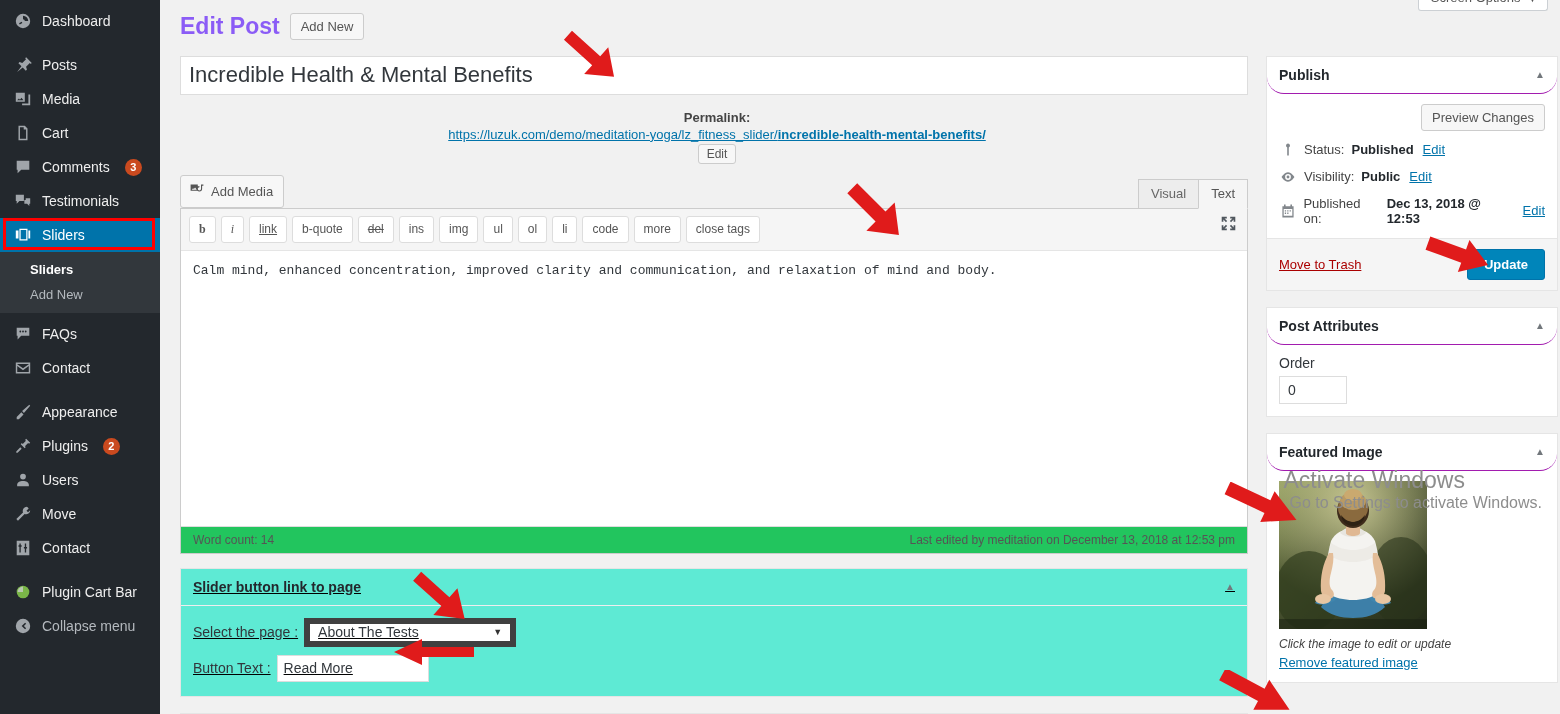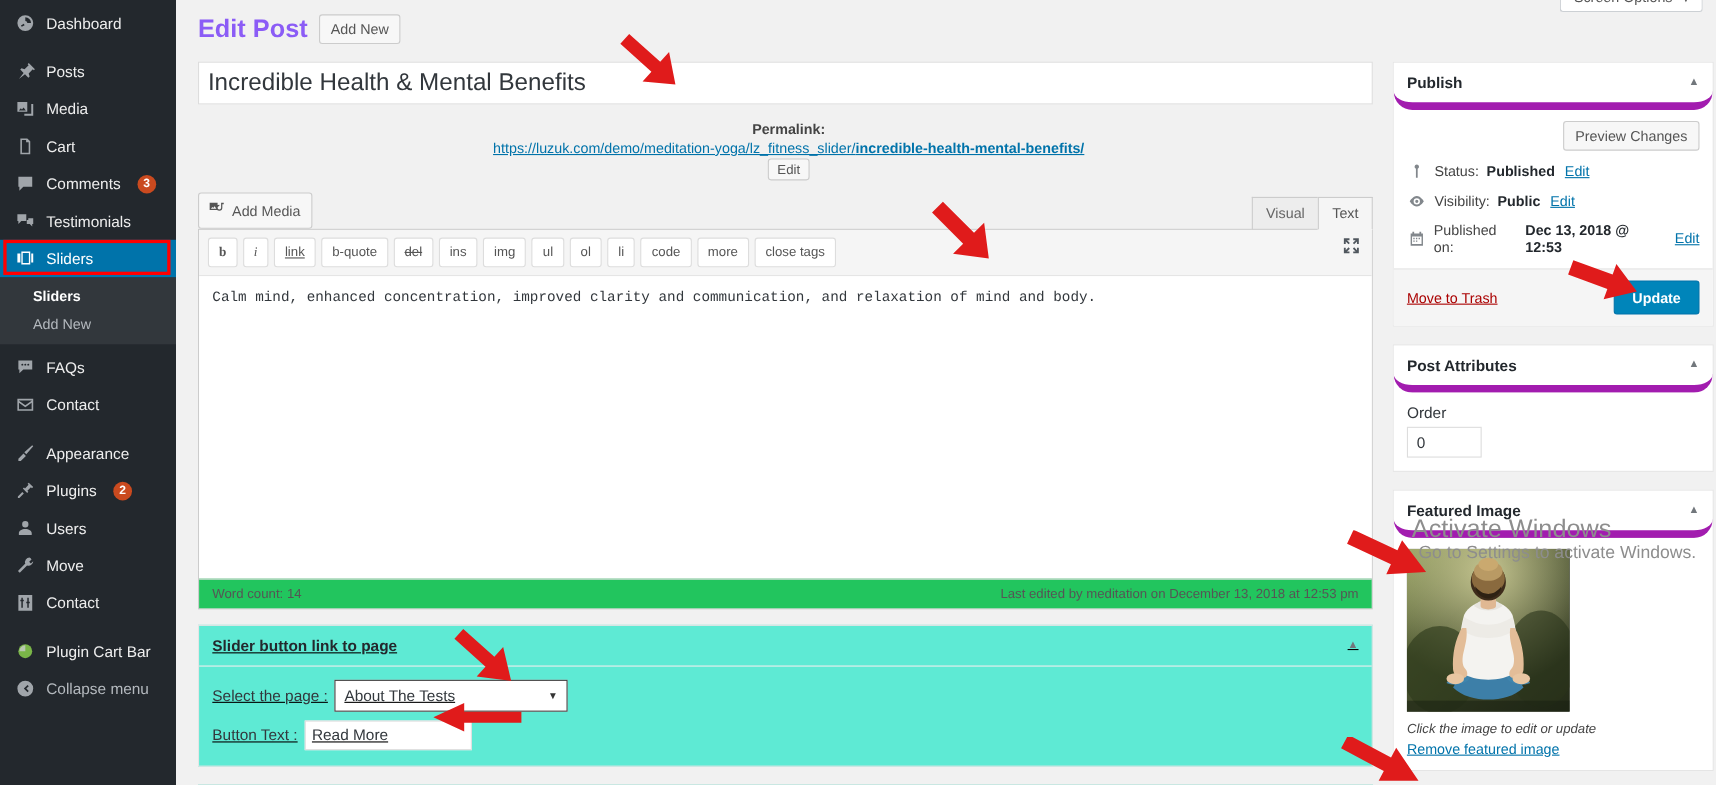--- a/index.html
+++ b/index.html
@@ -134,39 +134,39 @@
     display: flex; align-items: center; justify-content: space-between;
     padding: 10px 12px 10px 12px; border-bottom: 1px solid #eee;
   }
   .postbox-title { font-size: 14px; font-weight: 700; color: #23282d; }
   .toggle-ind { color: #72777c; font-size: 10px; cursor: pointer; }
   .postbox-body { padding: 12px 12px 14px 12px; }
   .field-row { display: flex; align-items: center; margin-bottom: 8px; font-size: 14px; color: #32373c; }
   .field-row .flbl { white-space: nowrap; padding-right: 6px; }
   .select-box {
     position: relative; width: 212px; height: 29px;
-    border: 1px solid #404040; background: #fff;
+    border: 6px solid #404040; background: #fff;
     display: flex; align-items: center; padding: 0 24px 0 8px;
     font-size: 14px; color: #32373c; cursor: pointer;
   }
   .select-box .caret {
     position: absolute; right: 8px; top: 50%; transform: translateY(-50%);
     font-size: 9px; color: #333;
   }
   .text-box {
     width: 152px; height: 27px; border: 1px solid #ddd; background: #fff;
     display: flex; align-items: center; padding: 0 6px;
     font-size: 14px; color: #32373c;
   }
 
   
   .side-box { background: #fff; border: 1px solid #e5e5e5; margin-bottom: 16px; }
   .side-head {
     display: flex; align-items: center; justify-content: space-between;
-    padding: 10px 12px; border-bottom: 7px solid #a21caf; border-radius: 17px;
+    padding: 10px 12px; border-bottom: 1px solid #a21caf; border-radius: 17px;
   }
   .side-head h2 { font-size: 14px; font-weight: 700; color: #23282d; }
   .side-body { padding: 10px 12px 12px; }
   .pub-preview-row { display: flex; justify-content: flex-end; }
   .pub-row {
     display: flex; align-items: center; gap: 7px;
     font-size: 13px; color: #444; margin-top: 11px;
   }
   .pub-row .pico { width: 18px; display: inline-flex; justify-content: center; }
   .pub-row .pico svg { width: 16px; height: 16px; fill: #82878c; }

